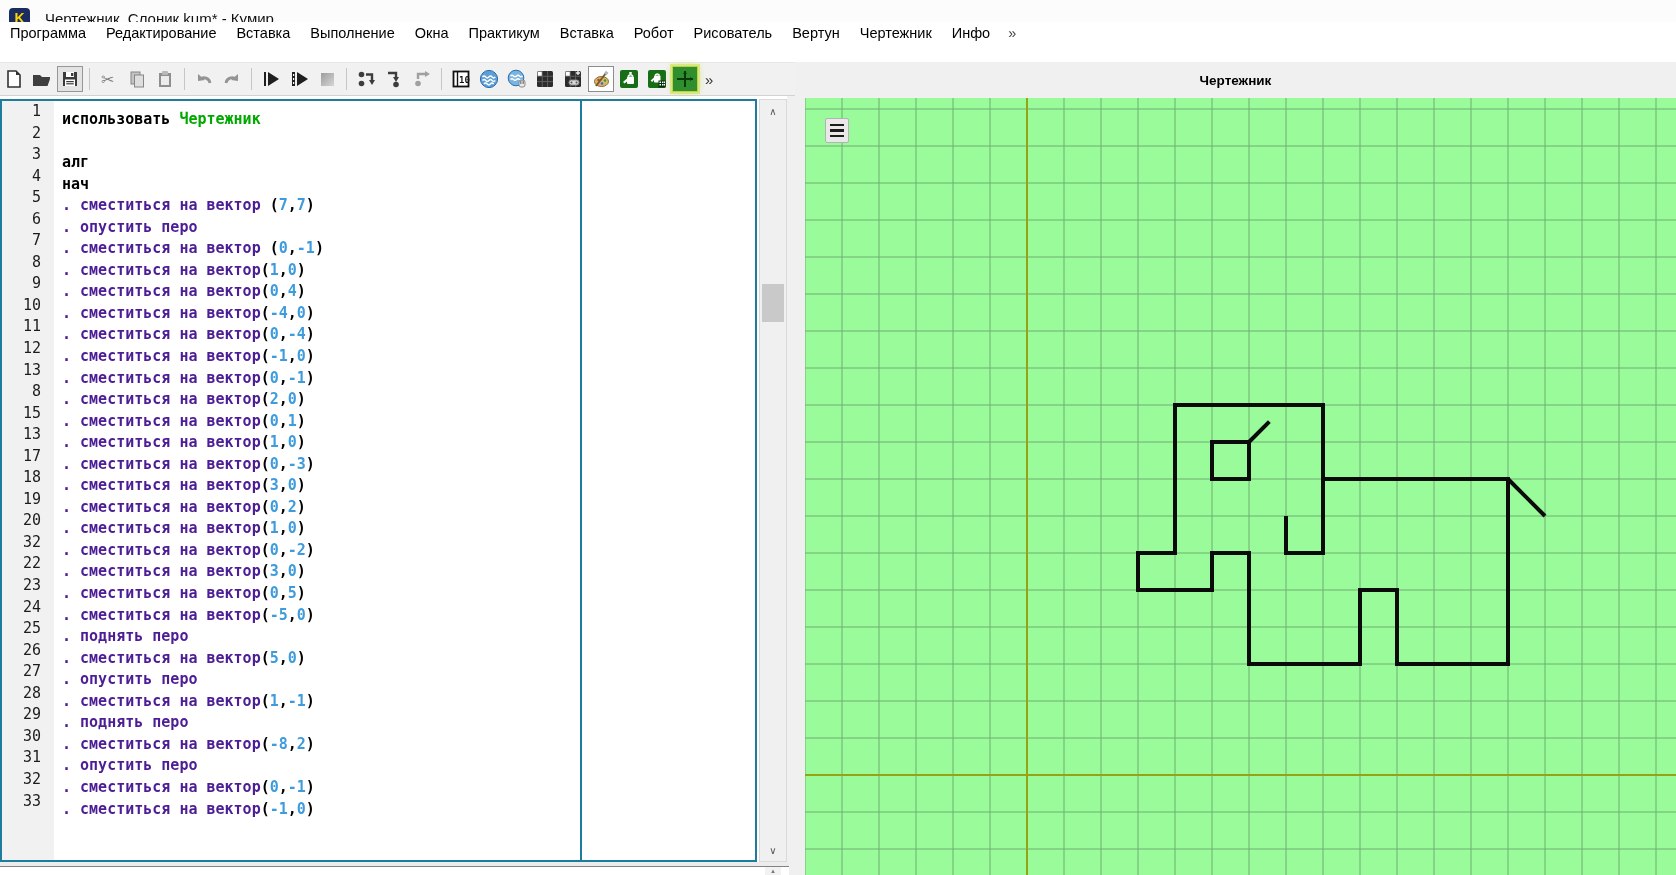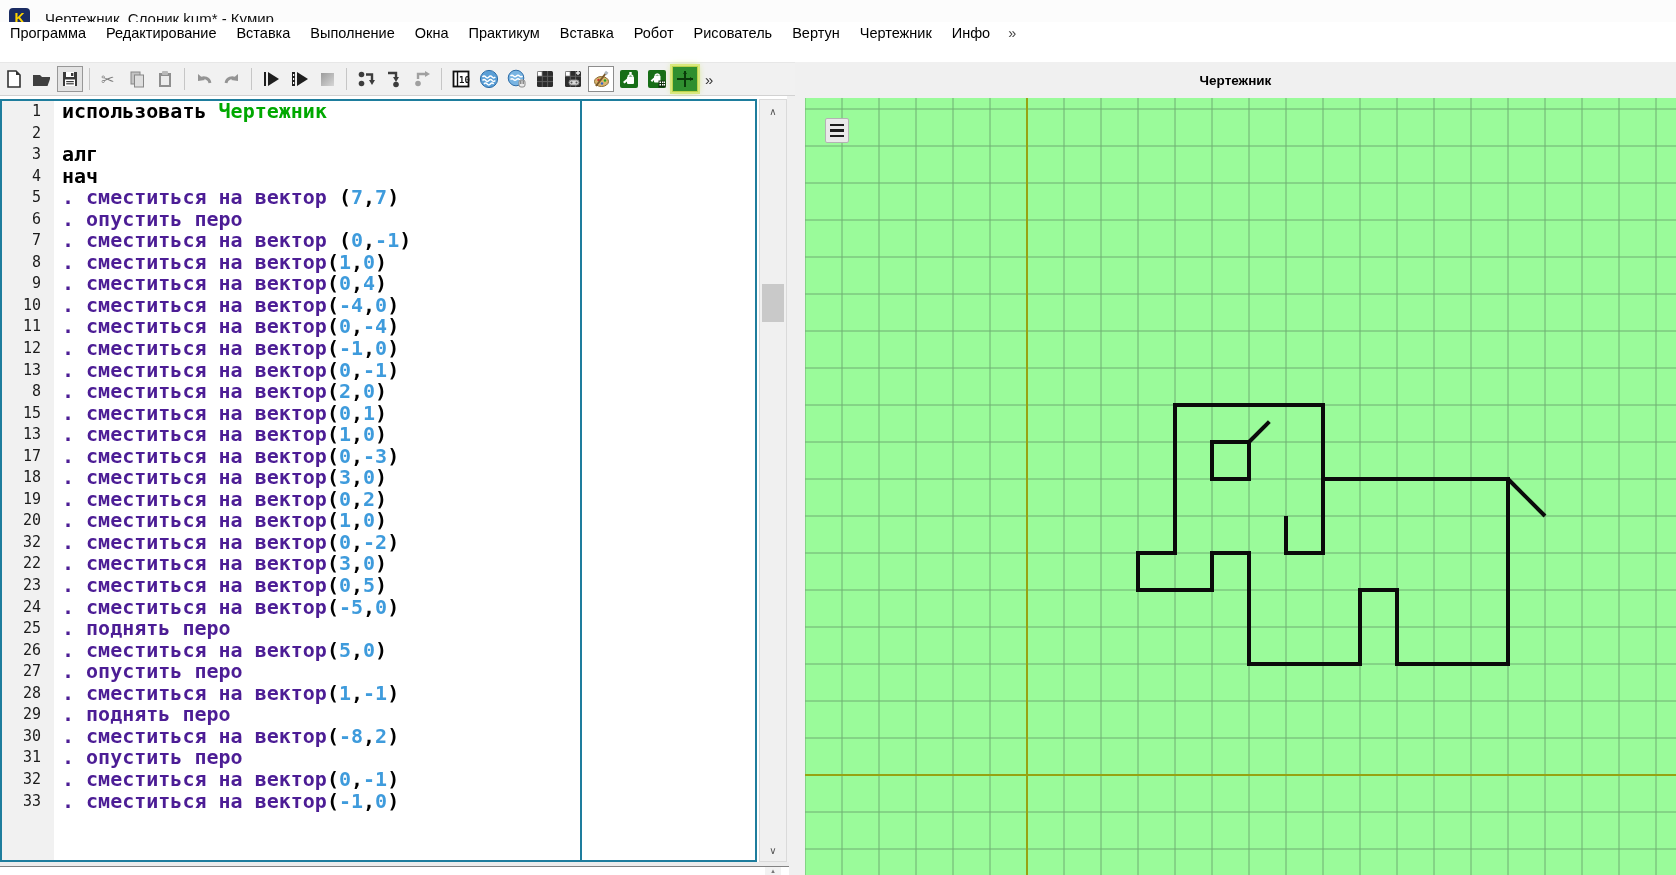--- a/index.html
+++ b/index.html
@@ -29,22 +29,22 @@
   .tbtn.active{background:#2f8f2f;border:1px solid #bcd24a;box-shadow:0 0 0 2px #d8e87c, 0 0 7px #cfe36a;}
   .tsep{width:1px;height:22px;background:#c6c6c6;margin:0 5px;}
   .tb-overflow{font-size:15px;color:#333;margin-left:6px;}
   
   .editor{position:absolute;left:0;top:99px;width:757px;height:763px;box-sizing:border-box;
           border:2px solid #1e7d9d;background:#fff;overflow:hidden;}
   .gutter{position:absolute;left:0;top:0;width:52px;height:100%;background:#f1f1f1;
           font-family:"DejaVu Sans Mono",monospace;font-size:15px;color:#1c1c1c;
           text-align:right;box-sizing:border-box;padding-right:13px;}
   .gutter .ln{height:21.55px;line-height:21.55px;}
-  .codearea{position:absolute;left:60px;top:0;right:0;height:100%;
-            font-family:"DejaVu Sans Mono",monospace;font-size:20px;font-weight:bold;
+  .codearea{position:absolute;left:60px;top:8px;right:0;height:100%;
+            font-family:"DejaVu Sans Mono",monospace;font-size:15px;font-weight:bold;
             white-space:pre;color:#000;}
   .codearea .cl{height:21.55px;line-height:21.55px;}
   .codearea .k{color:#4c1d95;}
   .codearea .lib{color:#00a800;}
   .codearea .n{color:#3e9bdc;}
   .codearea .p{color:#000;}
   .codearea .kb{color:#000;}
   .marginline{position:absolute;left:578px;top:0;width:2px;height:100%;background:#1e7d9d;}
   
   .vscroll{position:absolute;left:759px;top:99px;width:28px;height:763px;background:#f0f0f0;

